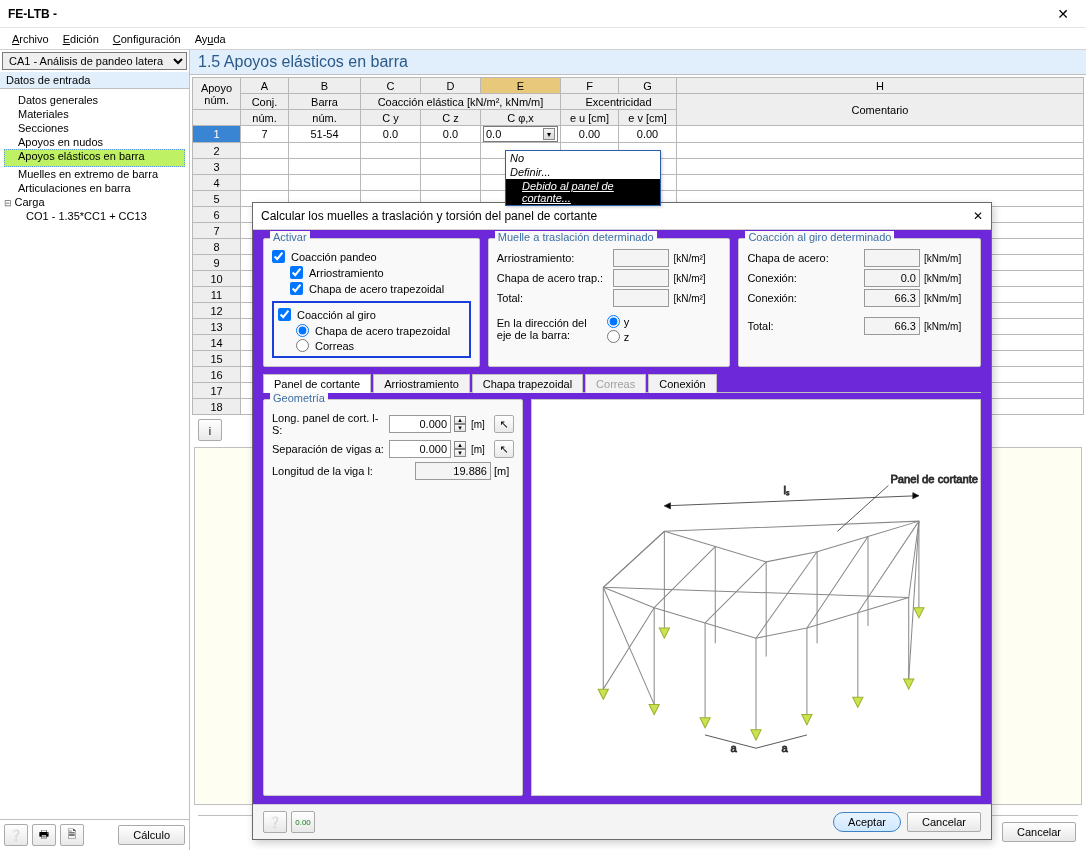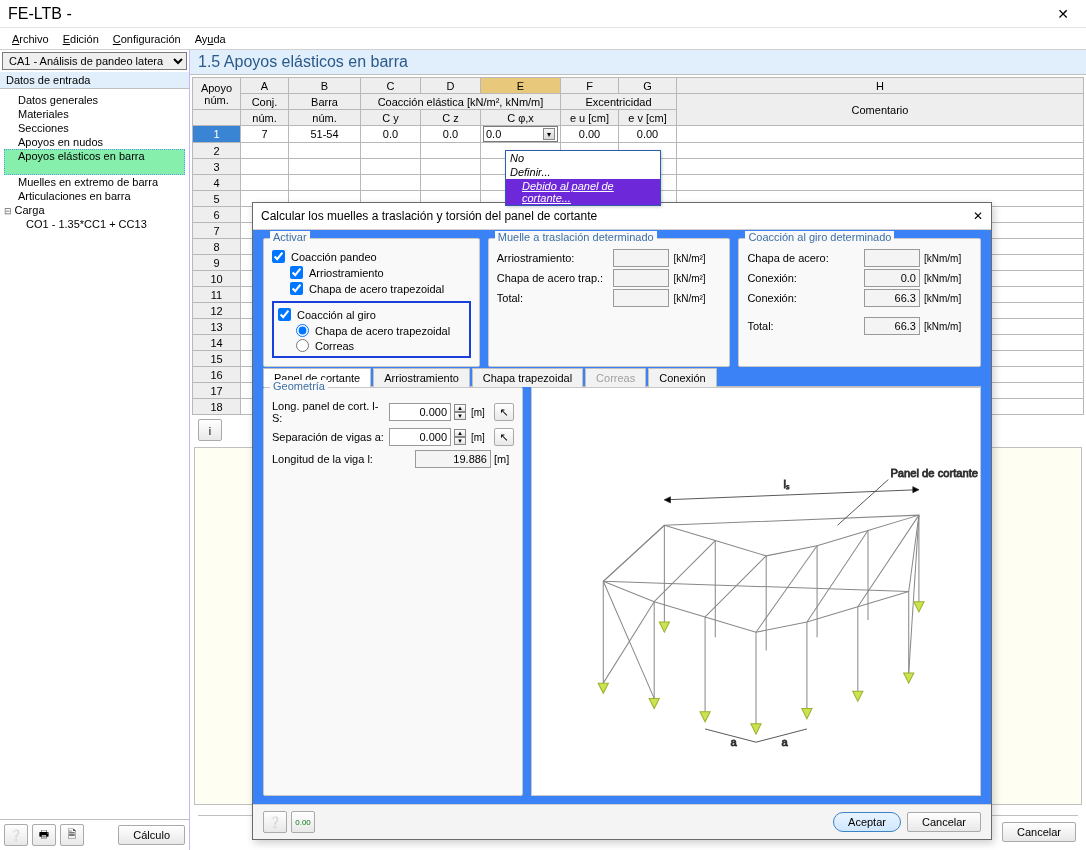--- a/index.html
+++ b/index.html
@@ -1,35 +1,35 @@
 <!DOCTYPE html>
 <html><head>
 <meta charset="utf-8">
 <style>
 * { box-sizing: border-box; margin: 0; padding: 0; font-family: "Segoe UI", Tahoma, sans-serif; font-size: 11px; }
 body { background: #fff; width: 1086px; height: 850px; overflow: hidden; position: relative; color: #000; }
 
 
 .titlebar { display: flex; align-items: center; justify-content: space-between; height: 28px; padding: 0 8px; background: #fff; border-bottom: 1px solid #e5e5e5; }
-.titlebar .title { font-size: 16px; }
+.titlebar .title { font-size: 12px; font-weight: bold; }
 .titlebar .close { width: 30px; text-align: center; font-size: 14px; cursor: pointer; }
 
 
 .menubar { display: flex; gap: 2px; padding: 2px 6px; background: #fff; border-bottom: 1px solid #d0d0d0; height: 22px; align-items: center; }
 .menubar span { padding: 2px 6px; cursor: pointer; }
 .menubar span u { text-decoration: underline; }
 
 
 .layout { display: flex; height: calc(100% - 50px); }
 .sidebar { width: 190px; border-right: 1px solid #c4b5fd; display: flex; flex-direction: column; }
 .sidebar select { width: calc(100% - 4px); margin: 2px; border: 1px solid #7a7a7a; padding: 1px 2px; }
 .tree-title { background: #e1eefb; border-bottom: 1px solid #c0c0c0; padding: 2px 6px; font-size: 11px; }
 .tree { padding: 4px 4px; flex: 1; border-bottom: 1px solid #c0c0c0; }
 .tree-item { padding: 1px 0 1px 14px; cursor: pointer; white-space: nowrap; overflow: hidden; }
-.tree-item.sel { background: #86efac; border: 1px dotted #5a9de0; padding:0 0 12px 13px; }
+.tree-item.sel { background: #bef264; border: 1px dotted #5a9de0; padding:0 0 4px 13px; }
 .tree-branch { padding-left: 8px; }
 .tree-branch > .tree-item { padding-left: 14px; }
 .tree-toggle:before { content: "⊟"; color:#666; margin-right:3px; font-size:9px; }
 
 .sidebar-footer { display: flex; gap: 4px; align-items: center; padding: 4px; justify-content: space-between; }
 .icon-btn { width: 24px; height: 22px; border: 1px solid #aaa; background: linear-gradient(#fff,#e8e8e8); display: inline-flex; align-items: center; justify-content: center; cursor: pointer; border-radius: 2px; }
 .btn { border: 1px solid #aaa; background: linear-gradient(#fff,#e8e8e8); padding: 3px 14px; border-radius: 2px; cursor: pointer; }
 .btn.primary { border-color:#3b82c7; background: linear-gradient(#eaf4ff,#cfe7ff); border-radius: 10px; }
 
 
@@ -44,28 +44,28 @@
 table.grid th.col-letter { background: #eeeeee; }
 table.grid td.rowhead { background: #eeeeee; }
 table.grid td.rowhead.sel { background:#3a85d3; color:#fff; }
 table.grid th.sel { background:#e8c87a; }
 .cell-dd { display:flex; align-items:center; justify-content:space-between; border:1px solid #7a7a7a; padding:0 2px; margin:-1px; height:16px; background:#fff; }
 .cell-dd .arrow { width:12px; height:12px; background:linear-gradient(#f4f4f4,#d8d8d8); border:1px solid #888; display:inline-flex; align-items:center; justify-content:center; font-size:8px; }
 
 
 .dd-list { position: absolute; left: 505px; top: 150px; width: 156px; border: 1px solid #2b5fad; background: #fff; z-index: 50; box-shadow: 1px 1px 3px rgba(0,0,0,.2); font-style: italic; }
 .dd-list div { padding: 1px 4px; cursor: pointer; }
-.dd-list div.sel { background: #6d28d9; color: #fff; text-decoration: underline; padding-left: 16px; }
-
-
-.dialog { position: absolute; left: 252px; top: 202px; width: 740px; height: 638px; border: 1px solid #6a6a6a; background: #3b82f6; box-shadow: 2px 3px 8px rgba(0,0,0,.2); display: flex; flex-direction: column; }
+.dd-list div.sel { background: #000000; color: #fff; text-decoration: underline; padding-left: 16px; }
+
+
+.dialog { position: absolute; left: 252px; top: 202px; width: 740px; height: 638px; border: 1px solid #6a6a6a; background: #6d28d9; box-shadow: 2px 3px 8px rgba(0,0,0,.2); display: flex; flex-direction: column; }
 .dialog .dlg-title { display: flex; justify-content: space-between; align-items: center; padding: 6px 8px; border-bottom: 1px solid #d0d0d0; background:#fff; }
 .dialog .dlg-title span { font-size: 12px; }
 .dialog .dlg-close { font-size: 14px; cursor: pointer; }
-.dlg-body { padding: 8px 10px; flex: 1; display: flex; flex-direction: column; overflow: hidden; }
+.dlg-body { padding: 8px 10px; flex: 1; display: flex; flex-direction: column; gap: 6px; overflow: hidden; }
 
 .top-groups { display: flex; gap: 8px; }
 .group { border: 1px solid #c8c8c8; border-radius: 2px; padding: 8px 8px 8px 8px; position: relative; background: #f9f9f9; }
 .group > .legend { position: absolute; top: -8px; left: 6px; background: #f9f9f9; padding: 0 3px; color: #3d6fa5; font-size: 11px; }
 .group.activar { width: 218px; }
 .group.muelle { width: 244px; }
 .group.coacc { width: 244px; }
 
 .chk { display: flex; align-items: center; gap: 6px; margin: 3px 0; cursor: pointer; }
 .chk input { width: 13px; height: 13px; }
@@ -471,20 +471,33 @@
         <div class="kv">
             <span>Chapa de acero trap.:</span>
             <input readonly="" style="">
             <span class="unit">[kN/m²]</span>
           </div>
         <div class="kv">
             <span>Total:</span>
             <input readonly="" style="">
             <span class="unit">[kN/m²]</span>
           </div>
+        <div class="row-dir">
+          <span class="lbl">En la dirección del eje de la barra:</span>
+          <div class="opts">
+            <label>
+                <input type="radio" name="dir" checked="" style="">
+                <span>y</span>
+              </label>
+            <label>
+                <input type="radio" name="dir" style="">
+                <span>z</span>
+              </label>
+          </div>
+        </div>
       </div>
 
       <div class="group coacc">
         <span class="legend">Coacción al giro determinado</span>
         <div class="kv">
             <span>Chapa de acero:</span>
             <input readonly="" value="" style="">
             <span class="unit">[kNm/m]</span>
           </div>
         <div class="kv">

